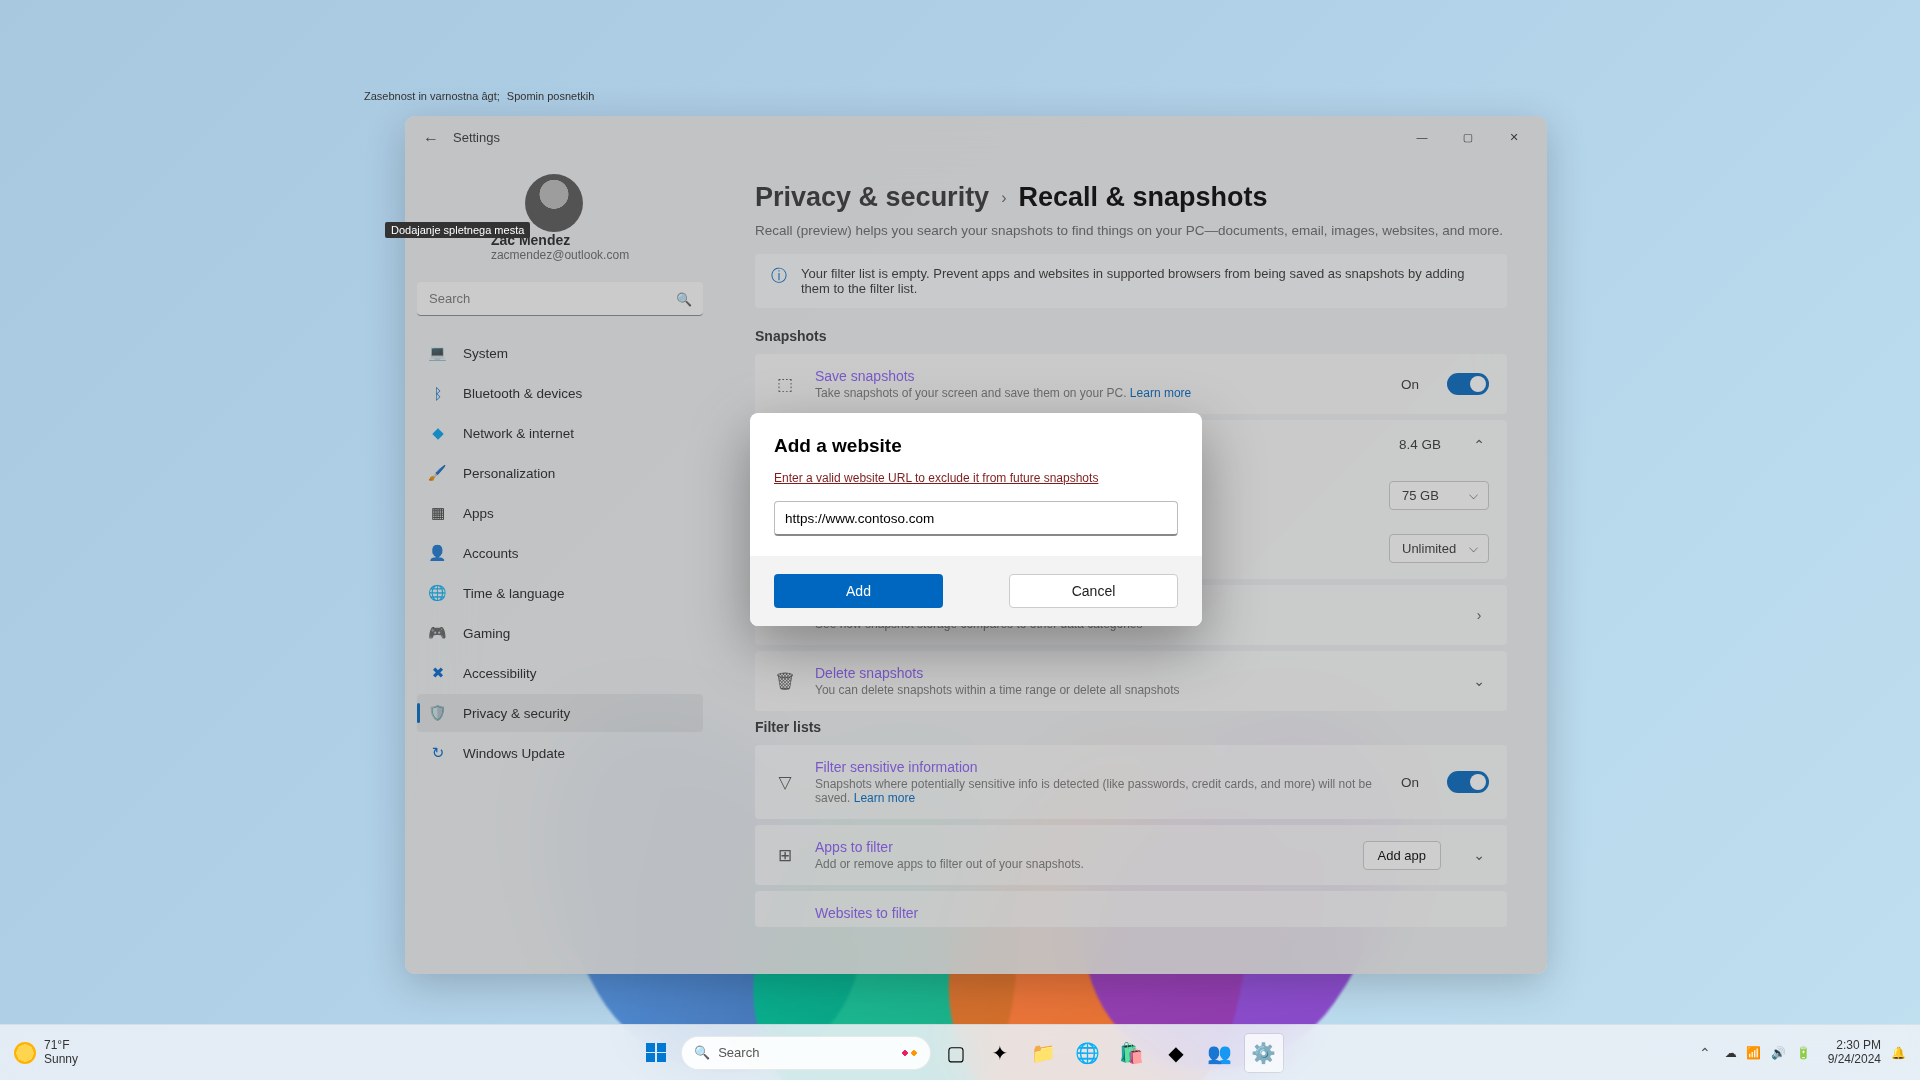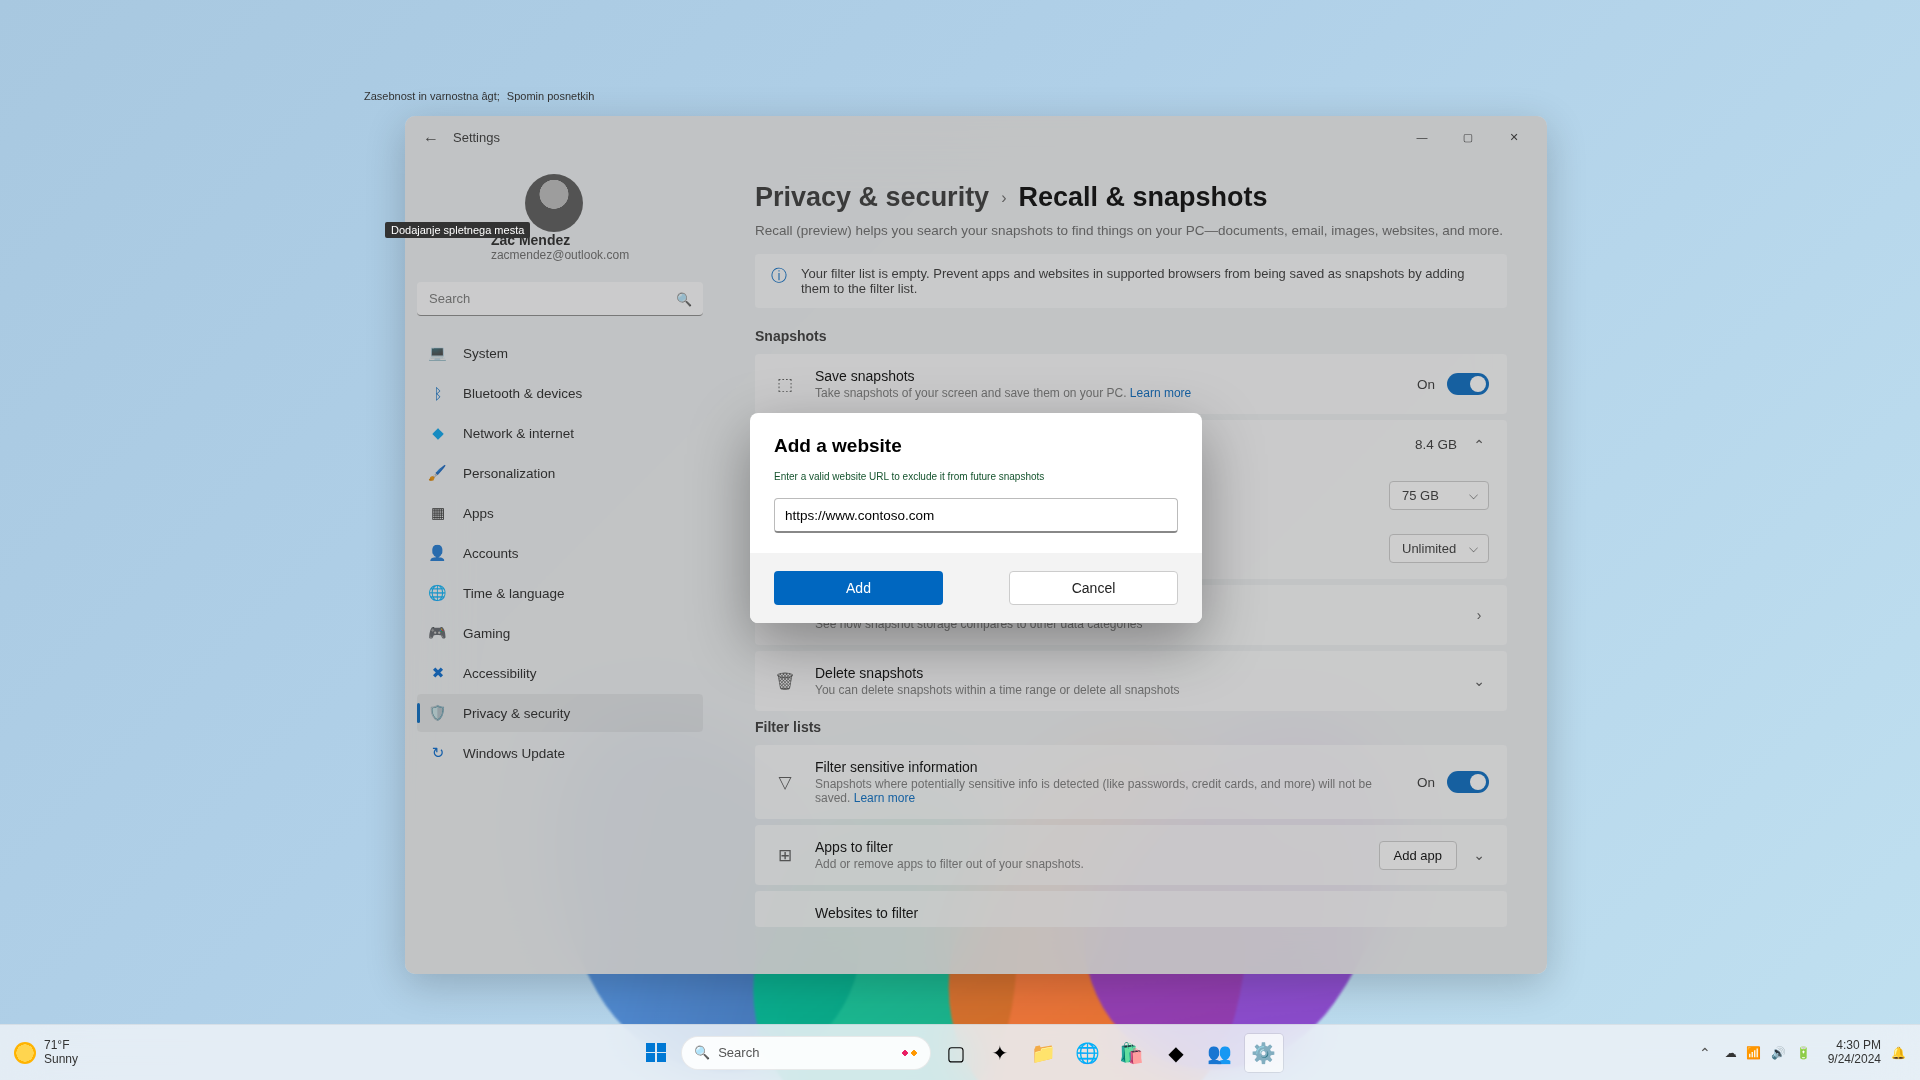--- a/index.html
+++ b/index.html
@@ -39,37 +39,37 @@
 .content-head h1.active{color:#000;}
 .chev-sep{color:#666;font-size:16px;}
 .intro{font-size:13.5px;color:#666;margin-bottom:16px;}
 .info-banner{display:flex;gap:14px;padding:12px 16px;background:rgba(255,255,255,0.6);border-radius:4px;font-size:13px;color:#333;margin-bottom:20px;}
 .info-banner .info-icon{color:#0067c0;font-size:16px;}
 .section-title{font-size:14px;font-weight:600;color:#333;margin:8px 0 10px;}
 .card{background:rgba(255,255,255,0.65);border-radius:4px;margin-bottom:6px;padding:0;}
 .card-row{display:flex;align-items:center;padding:14px 18px;gap:18px;}
 .card-icon{width:24px;color:#555;font-size:17px;display:flex;justify-content:center;}
 .card-text{flex:1;}
-.card-title{font-size:14px;color:#000000;}
+.card-title{font-size:14px;color:#8b5cf6;}
 .card-sub{font-size:12px;color:#777;margin-top:2px;}
-.card-right{display:flex;align-items:center;gap:12px;color:#333;font-size:13.5px;}
+.card-right{display:flex;align-items:center;gap:28px;color:#333;font-size:13.5px;}
 .toggle{width:42px;height:22px;background:#0067c0;border-radius:11px;position:relative;cursor:pointer;}
 .toggle::after{content:'';position:absolute;right:3px;top:3px;width:16px;height:16px;background:#fff;border-radius:50%;}
 .dropdown{border:1px solid #ccc;background:#fff;border-radius:4px;padding:6px 28px 6px 12px;font-size:13px;position:relative;min-width:100px;text-align:left;}
 .dropdown::after{content:'⌵';position:absolute;right:10px;top:6px;color:#555;font-size:12px;}
 .add-app-btn{border:1px solid #ccc;background:#fff;border-radius:4px;padding:6px 14px;font-size:13px;}
 .expand-chevron{color:#555;font-size:14px;width:20px;text-align:center;}
 .link{color:#0067c0;}
 .sub-rows{padding:0 18px 4px 60px;}
 .sub-row{display:flex;align-items:center;justify-content:space-between;padding:12px 0;font-size:13px;color:#333;}
 .overlay-dim{position:absolute;inset:0;background:rgba(80,80,80,0.28);z-index:40;}
 .dialog{position:absolute;left:750px;top:413px;width:452px;background:#fff;border-radius:8px;box-shadow:0 20px 60px rgba(0,0,0,0.35);z-index:50;overflow:hidden;}
 .dialog-body{padding:22px 24px 20px;}
 .dialog-title{font-size:19px;font-weight:600;margin-bottom:14px;}
-.dialog-desc{font-size:10px;color:#14532d;margin-bottom:16px;}
+.dialog-desc{font-size:12px;color:#7f1d1d;margin-bottom:16px;text-decoration:underline;}
 .dialog-input{width:100%;height:34px;border:1px solid #bbb;border-bottom:2px solid #888;border-radius:4px;padding:16px 10px;font-size:13.5px;}
 .dialog-footer{background:#f3f3f3;padding:18px 24px;display:flex;gap:18px;}
 .dbtn{flex:1;height:34px;border-radius:4px;font-size:14px;cursor:pointer;border:1px solid transparent;}
 .dbtn.primary{background:#0067c0;color:#fff;}
 .dbtn.secondary{background:#fff;border-color:#ccc;color:#222;margin-left:48px;}
 .taskbar{position:absolute;left:0;right:0;bottom:0;height:56px;background:rgba(235,240,246,0.88);backdrop-filter:blur(20px);border-top:1px solid rgba(0,0,0,0.06);display:flex;align-items:center;padding:0 14px;}
 .tb-weather{display:flex;align-items:center;gap:8px;font-size:12px;color:#333;}
 .tb-weather .sun{width:22px;height:22px;border-radius:50%;background:radial-gradient(circle,#ffd54f 55%,#ffb300 56%);}
 .tb-weather .wtxt{line-height:1.15;}
 .tb-center{position:absolute;left:50%;transform:translateX(-50%);display:flex;align-items:center;gap:6px;}
@@ -337,18 +337,18 @@
   </div>
   <div class="tb-right">
     <span class="expand-chevron">⌃</span>
     <div class="tray-group">
       <span>☁</span>
       <span>📶</span>
       <span>🔊</span>
       <span>🔋</span>
     </div>
     <div class="clock">
-      <div>4:30 PM</div>
+      <div>2:30 PM</div>
       <div>9/24/2024</div>
     </div>
     <span>🔔</span>
   </div>
 </div>
 
 </body></html>

